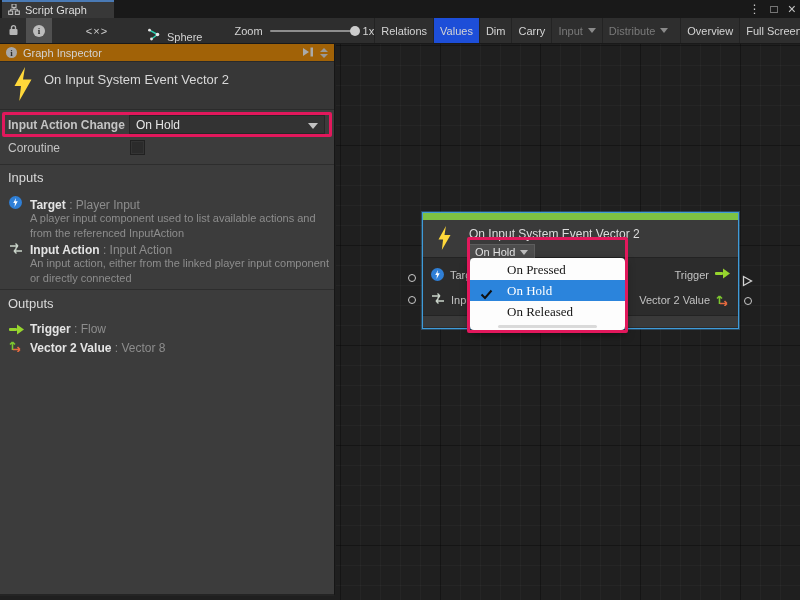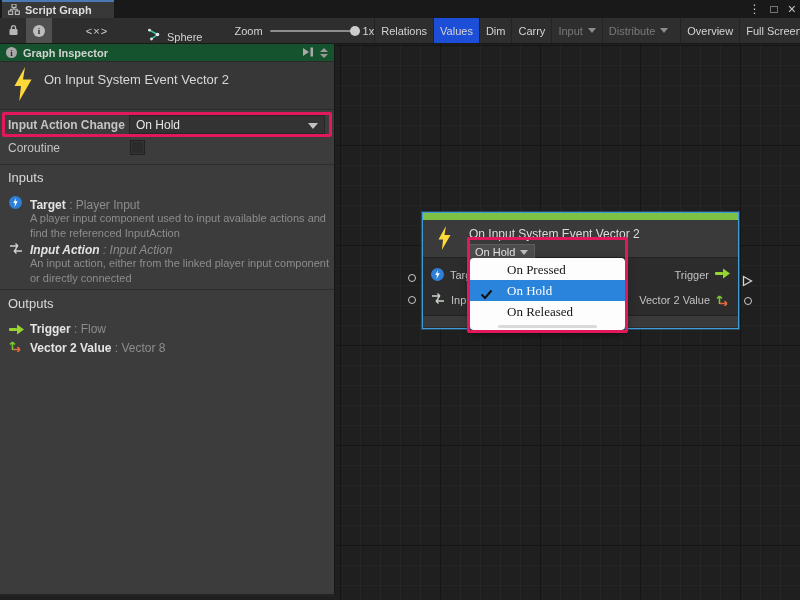--- a/index.html
+++ b/index.html
@@ -4,21 +4,21 @@
 <style>
   * { margin:0; padding:0; box-sizing:border-box; }
   html,body { width:800px; height:600px; overflow:hidden; background:#1f1f1f;
     font-family:"Liberation Sans", sans-serif; -webkit-font-smoothing:antialiased; }
   .abs { position:absolute; }
 
   
   .tabbar { position:absolute; left:0; top:0; width:800px; height:18px; background:#191919; }
   .tab { position:absolute; left:2px; top:0; width:112px; height:18px; background:#383838;
     border-top:2px solid #4a7ab5; display:flex; align-items:center; gap:5px; padding-left:6px;
-    color:#dedede; font-size:11px;font-weight:bold; }
+    color:#dedede; font-size:11px; }
   .win-controls { position:absolute; right:4px; top:0; height:18px; display:flex; align-items:center; gap:10px;
     color:#c6c6c6; font-size:12px; }
   .win-controls span { cursor:default; line-height:18px; }
 
   
   .toolbar { position:absolute; left:0; top:18px; width:800px; height:26px; background:#2e2e2e;
     border-bottom:1px solid #191919; display:flex; align-items:stretch; color:#d4d4d4; font-size:11px; }
   .tb-btn { display:flex; align-items:center; justify-content:center; padding:0 4px; flex-shrink:0; }
   .tb-icon-btn { width:26px; }
   .tb-active { background:#505050; }
@@ -31,23 +31,23 @@
   .tb-text-btn:last-child { border-right:1px solid #232323; }
   .tb-selected { background:#1d4ed8; }
   .tb-disabled { color:#7a7a7a; }
   .chev { width:0; height:0; border-left:4px solid transparent; border-right:4px solid transparent;
     border-top:5px solid #8a8a8a; display:inline-block; margin-left:5px; }
   .gap-before { margin-left:6px; border-left:1px solid #232323; }
 
   
   .inspector { position:absolute; left:0; top:44px; width:335px; height:552px; background:#3c3c3c;
     border-right:1px solid #161616; border-bottom:2px solid #242424; color:#c8c8c8; }
-  .insp-header { position:absolute; left:0; top:0; width:100%; height:18px; background:#14532d;
+  .insp-header { position:absolute; left:0; top:0; width:100%; height:18px; background:#a16207;
     border-bottom:1px solid #2a2a2a; display:flex; align-items:center; gap:6px; padding:0 6px;
-    font-size:11px; color:#d2d2d2;font-weight:bold; }
+    font-size:11px; color:#d2d2d2; }
   .info-circ { width:12px; height:12px; border-radius:50%; background:#bdbdbd; color:#2c2c2c;
     font-size:9px; font-weight:bold; display:flex; align-items:center; justify-content:center; flex-shrink:0; }
   .info-circ::after { content:"i"; font-family:"Liberation Serif", serif; }
   .insp-header-right { margin-left:auto; display:flex; align-items:center; gap:6px; }
   .spinner { display:flex; flex-direction:column; gap:2px; }
   .tri-up { width:0; height:0; border-left:4px solid transparent; border-right:4px solid transparent; border-bottom:4px solid #9a9a9a; }
   .tri-dn { width:0; height:0; border-left:4px solid transparent; border-right:4px solid transparent; border-top:4px solid #9a9a9a; }
 
   .title-block { position:absolute; left:0; top:18px; width:100%; height:48px; background:#373737;
     border-bottom:1px solid #2b2b2b; }
@@ -238,29 +238,29 @@
   <span class="section-h" style="top:126px;">Inputs</span>
 
   <span class="insp-icon mini-target" style="top:152px;">
     <svg width="7" height="9" viewBox="0 0 12 20">
         <path d="M7.2 0 L1 11.2 H4.8 L3.8 20 L11 7.4 H6 Z" fill="#ffffff"></path>
       </svg>
   </span>
   <span class="abs" style="left:30px; top:151px;">
     <span class="item-name">Target</span><span class="item-type"> : Player Input</span>
   </span>
-  <span class="item-desc" style="top:167px;">A player input component used to input available actions and find the referenced InputAction</span>
+  <span class="item-desc" style="top:167px;">A player input component used to list available actions and from the referenced InputAction</span>
 
   <span class="insp-icon" style="top:197px;">
     <svg width="14" height="13" viewBox="0 0 14 13">
       <path d="M1 4 H9 M9 4 L6.5 1.5 M9 4 L6.5 6.5" stroke="#c9d3c9" stroke-width="1.4" fill="none"></path>
       <path d="M13 9 H5 M5 9 L7.5 6.5 M5 9 L7.5 11.5" stroke="#c9d3c9" stroke-width="1.4" fill="none"></path>
     </svg>
   </span>
-  <span class="abs" style="left:30px; top:196px;font-style:italic;">
+  <span class="abs" style="left:30px; top:196px;">
     <span class="item-name">Input Action</span><span class="item-type"> : Input Action</span>
   </span>
   <span class="item-desc" style="top:212px;">An input action, either from the linked player input component or directly connected</span>
 
   <div class="sep-line" style="top:245px;"></div>
 
   <span class="section-h" style="top:252px;">Outputs</span>
 
   <span class="insp-icon" style="top:277px;">
     <svg width="15" height="11" viewBox="0 0 15 11">

